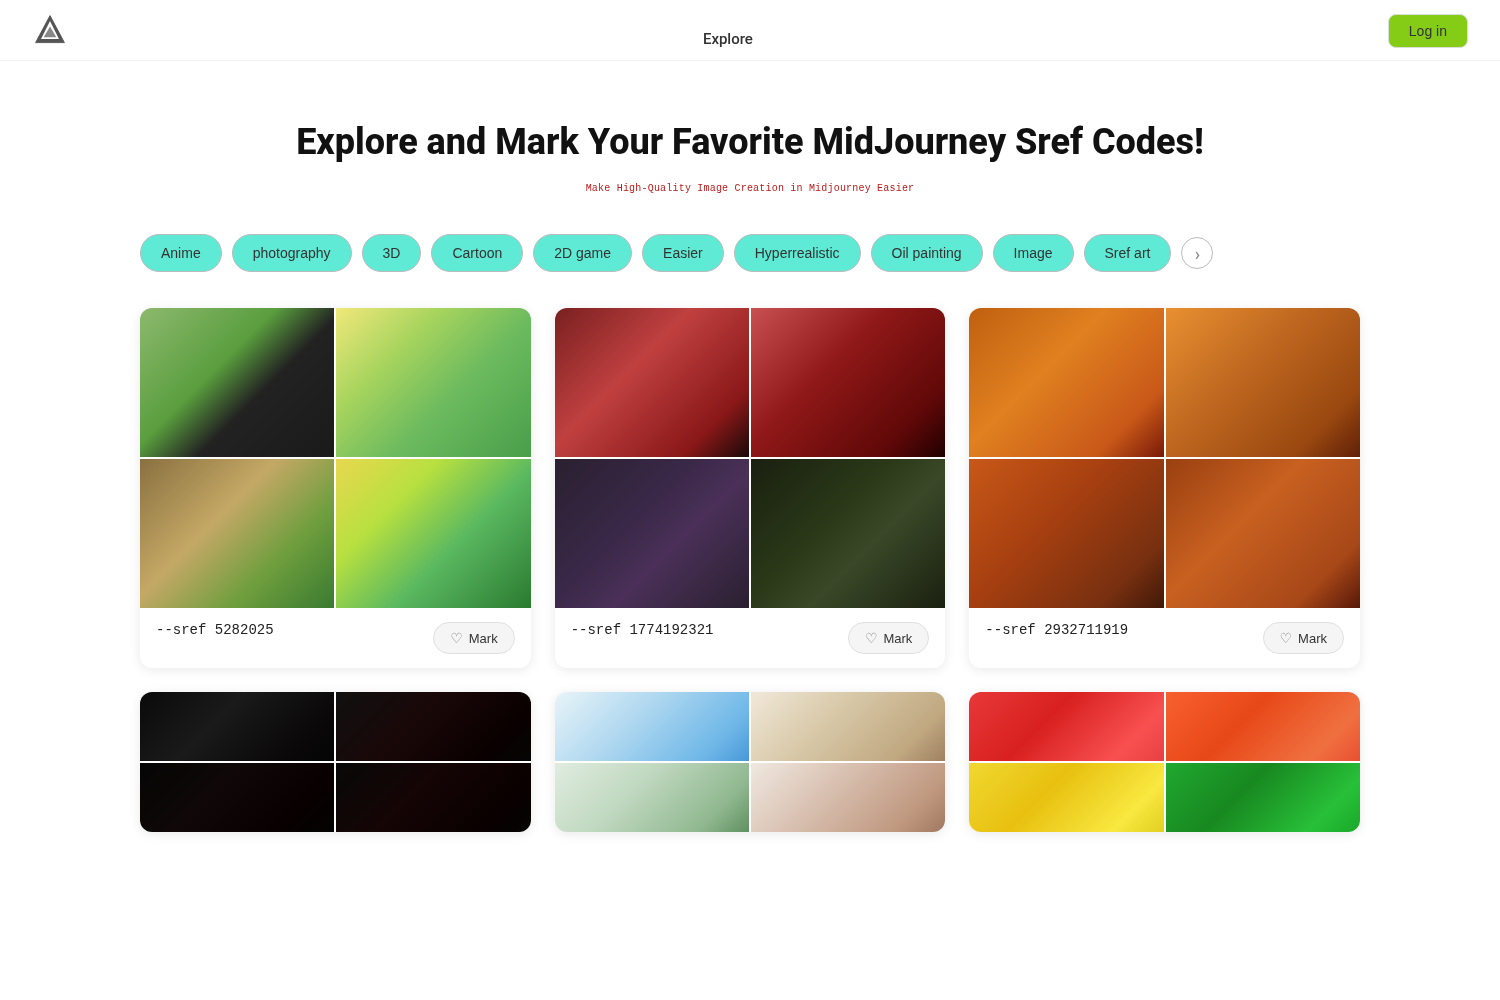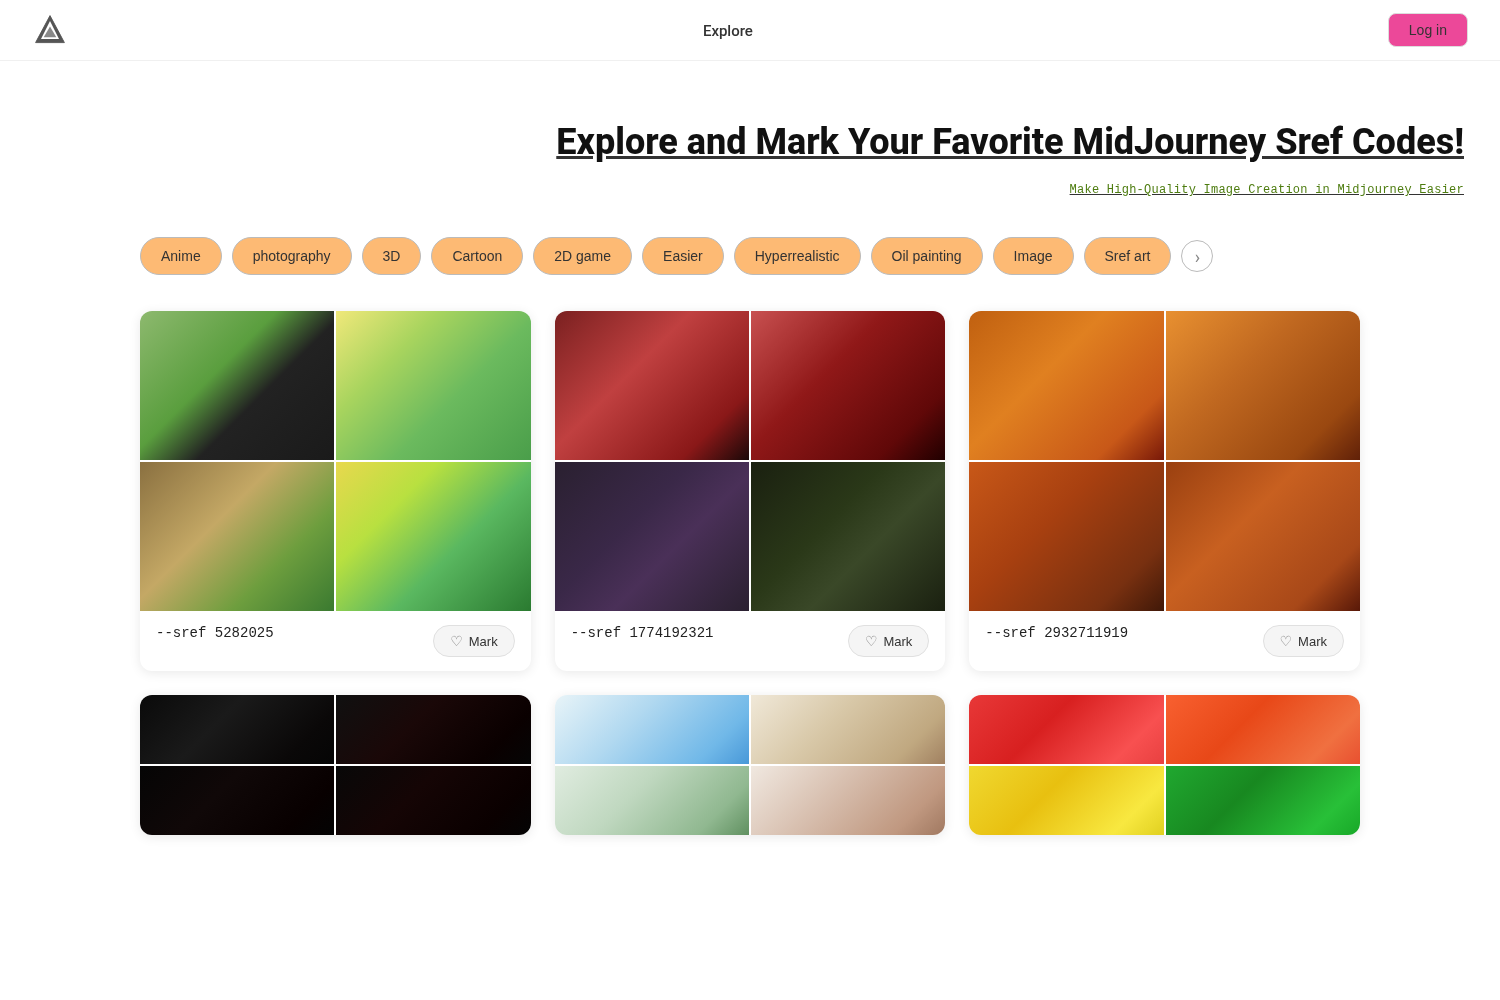--- a/index.html
+++ b/index.html
@@ -6,21 +6,21 @@
 
     body {
       font-family: -apple-system, BlinkMacSystemFont, 'Segoe UI', Roboto, sans-serif;
       background: #ffffff;
       color: #333;
     }
 
     
     header {
       display: flex;
-      align-items: center;
+      align-items: flex-end;
       justify-content: space-between;
       padding: 12px 32px;
       border-bottom: 1px solid #f0f0f0;
       position: sticky;
       top: 0;
       background: #fff;
       z-index: 100;
     }
 
     .logo-area {
@@ -28,68 +28,67 @@
       align-items: center;
       gap: 8px;
     }
 
     .logo-icon {
       width: 36px;
       height: 36px;
     }
 
     .login-btn {
-      background: #ec4899;
+      background: #84cc16;
       border: 1px solid #ddd;
       border-radius: 8px;
       padding: 8px 20px;
       font-size: 14px;
       font-weight: 500;
       cursor: pointer;
       color: #333;
     }
 
     
     .hero {
-      text-align: right;
+      text-align: center;
       padding: 60px 36px 40px;
-      text-decoration: underline;
     }
 
     .hero h1 {
       font-size: 36px;
       font-weight: 800;
       color: #111;
       margin-bottom: 20px;
     }
 
     .hero p {
-      font-size: 12px;
-      color: #4d7c0f;
+      font-size: 10px;
+      color: #b91c1c;
       font-family: 'Courier New', monospace;
       letter-spacing: 0.02em;
     }
 
     
     .tags-row {
       display: flex;
       align-items: center;
       gap: 10px;
       padding: 0 140px;
       overflow: hidden;
       margin-bottom: 36px;
     }
 
     .tag-btn {
       border: 1.5px solid #bbb;
       border-radius: 20px;
       padding: 10px 20px;
       font-size: 14px;
       font-weight: 500;
-      background: #fdba74;
+      background: #5eead4;
       color: #333;
       cursor: pointer;
       white-space: nowrap;
       transition: all 0.15s;
     }
 
     .more-indicator {
       width: 32px;
       height: 32px;
       border: 1.5px solid #bbb;

